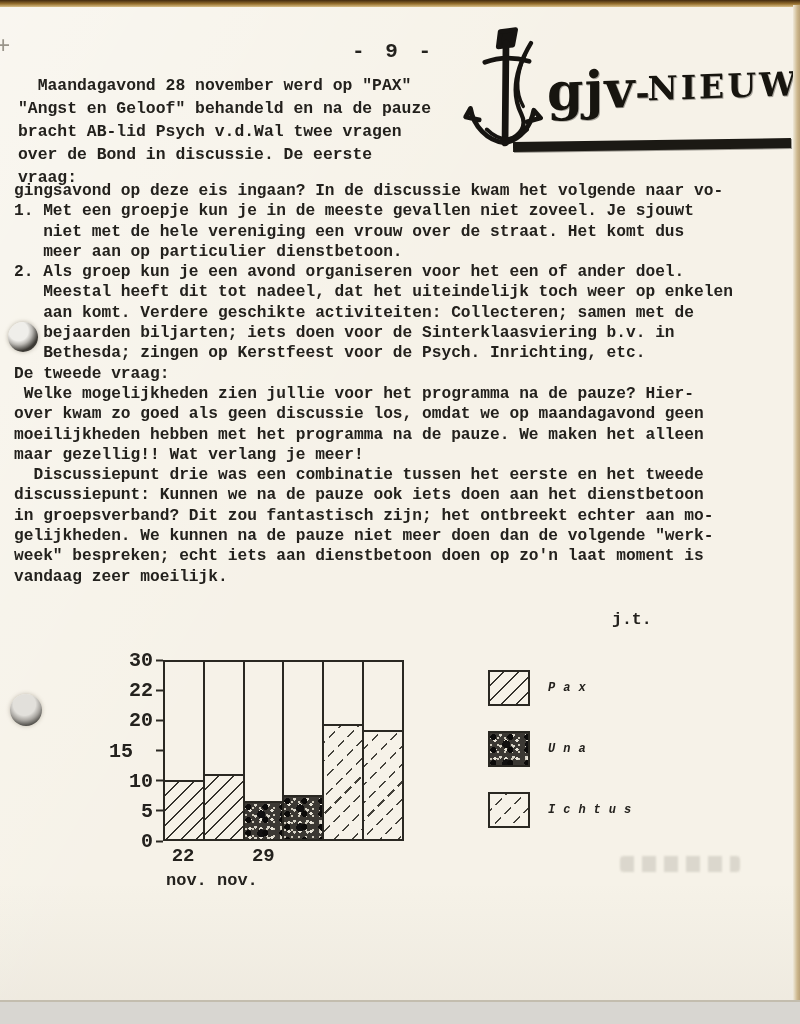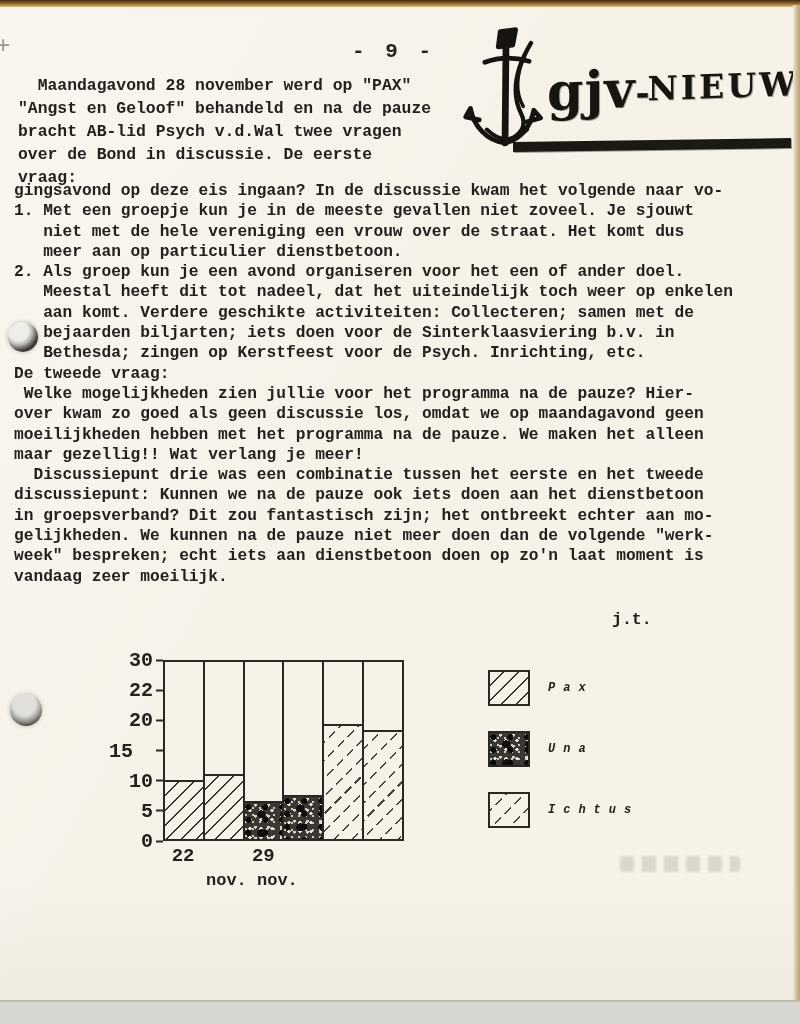--- a/index.html
+++ b/index.html
@@ -73,21 +73,21 @@
       radial-gradient(circle at 80% 20%,#d8d4c8 0 1.4px,rgba(0,0,0,0) 1.4px),
       radial-gradient(circle at 10% 70%,#cfcabc 0 1.2px,rgba(0,0,0,0) 1.2px);
     background-size:17px 13px,23px 19px,11px 9px,13px 11px,7px 7px;}
   .pattern-dash-dot-hatch{
     background-image:
       repeating-linear-gradient(45deg,#f6f2e8 0 5px,rgba(246,242,232,0) 5px 14px),
       repeating-linear-gradient(135deg,rgba(0,0,0,0) 0 11px,#44423b 11px 12.6px);}
   .chart-x-labels{position:absolute;left:45px;top:200px;width:241px;display:flex;gap:40px;}
   .xtick{width:40.2px;text-align:center;font-size:19px;font-weight:700;color:#24221e;}
   .chart-x-caption{position:absolute;left:48px;top:226px;font-size:17px;font-weight:700;
-                   color:#24221e;white-space:pre;margin-left:40px;}
+                   color:#24221e;white-space:pre;}
   
   .legend{position:absolute;left:488px;top:670px;}
   .legend-item{display:flex;align-items:center;margin-bottom:25px;}
   .legend-swatch{width:42px;height:36px;border:2px solid #2a2822;box-sizing:border-box;flex:none;}
   .legend-label{margin-left:18px;font-size:12px;font-weight:700;color:#24221e;letter-spacing:8px;font-style:italic;}
 </style>
 </head>
 <body>
 
 <div class="page">

